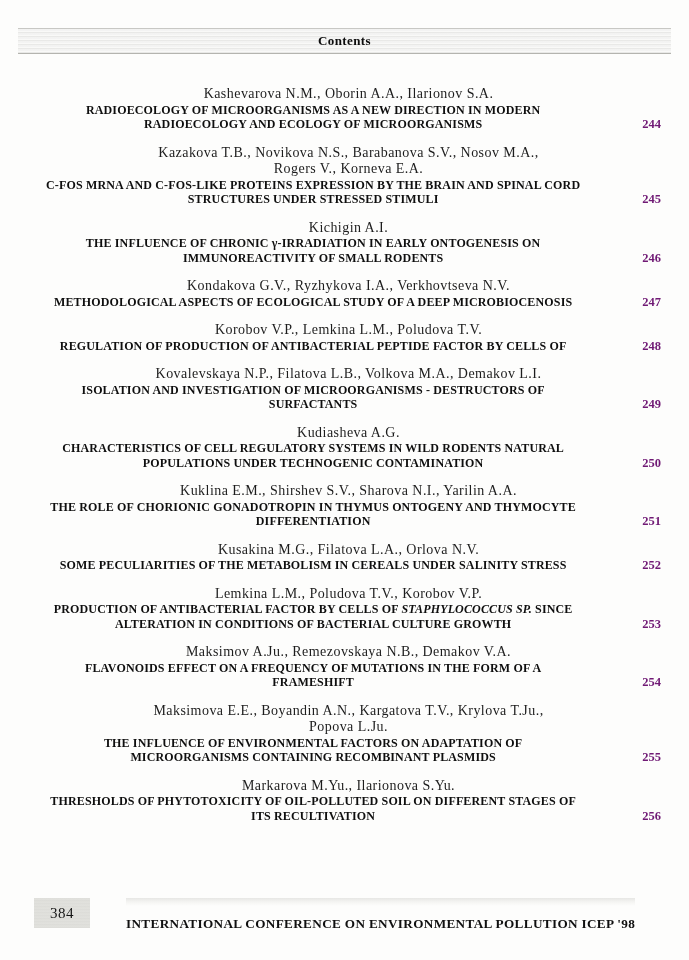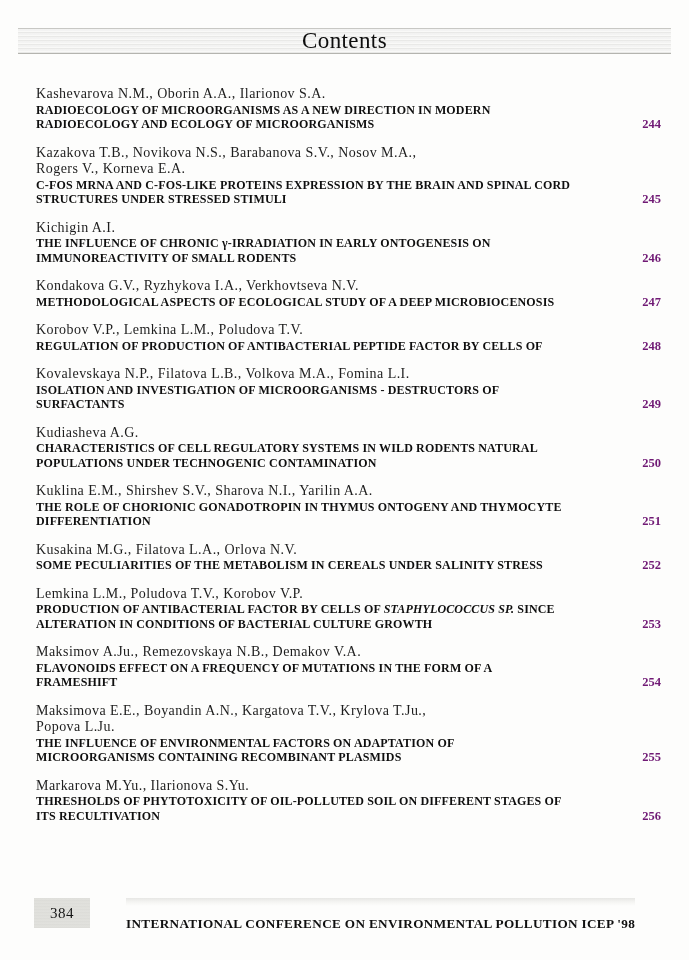--- a/index.html
+++ b/index.html
@@ -17,28 +17,28 @@
     background-image: repeating-linear-gradient(0deg,
       rgba(150,150,144,0.30) 0px, rgba(210,210,204,0.18) 1px,
       rgba(255,255,255,0.08) 2px, rgba(180,180,174,0.26) 3px,
       rgba(235,235,229,0.12) 4px);
     border-top: 1px solid rgba(160,160,152,0.45);
     border-bottom: 1px solid rgba(130,130,122,0.55);
     text-align: center;
   }
   .header-title {
     display: inline-block;
-    font-weight: normal; font-size: 23px; line-height: 24px;
+    font-weight: bold; font-size: 13px; line-height: 24px;
     letter-spacing: 0.4px; color: #0d0d0d;
   }
   
   .toc {
     position: absolute; top: 86px; left: 36px; width: 625px;
   }
-  .entry { margin-bottom: 13px; }
+  .entry { margin-bottom: 13px; text-align: center; }
   .authors {
     font-size: 14px; line-height: 16.5px;
     letter-spacing: 0.45px; color: #1d1d1d;
   }
   .author-line { white-space: nowrap; }
   .title-row { display: flex; align-items: flex-end; gap: 44px; }
   .titles {
     flex: 1 1 auto; max-width: 578px; padding-right: 8px;
     font-weight: bold; font-size: 12px; line-height: 14.5px;
     letter-spacing: 0.15px; color: #0f0f0f;
@@ -140,21 +140,21 @@
     <div class="title-row">
       <div class="titles">
           <div class="title-line"><span>REGULATION OF PRODUCTION OF ANTIBACTERIAL PEPTIDE FACTOR BY CELLS OF</span></div>
         </div>
       <div class="page-num">248</div>
     </div>
   </div>
 
   <div class="entry">
     <div class="authors">
-        <div class="author-line">Kovalevskaya N.P., Filatova L.B., Volkova M.A., Fomina L.I.</div>
+        <div class="author-line">Kovalevskaya N.P., Filatova L.B., Volkova M.A., Demakov L.I.</div>
       </div>
     <div class="title-row">
       <div class="titles">
           <div class="title-line"><span>ISOLATION AND INVESTIGATION OF MICROORGANISMS - DESTRUCTORS OF</span></div>
           <div class="title-line"><span>SURFACTANTS</span></div>
         </div>
       <div class="page-num">249</div>
     </div>
   </div>
 

